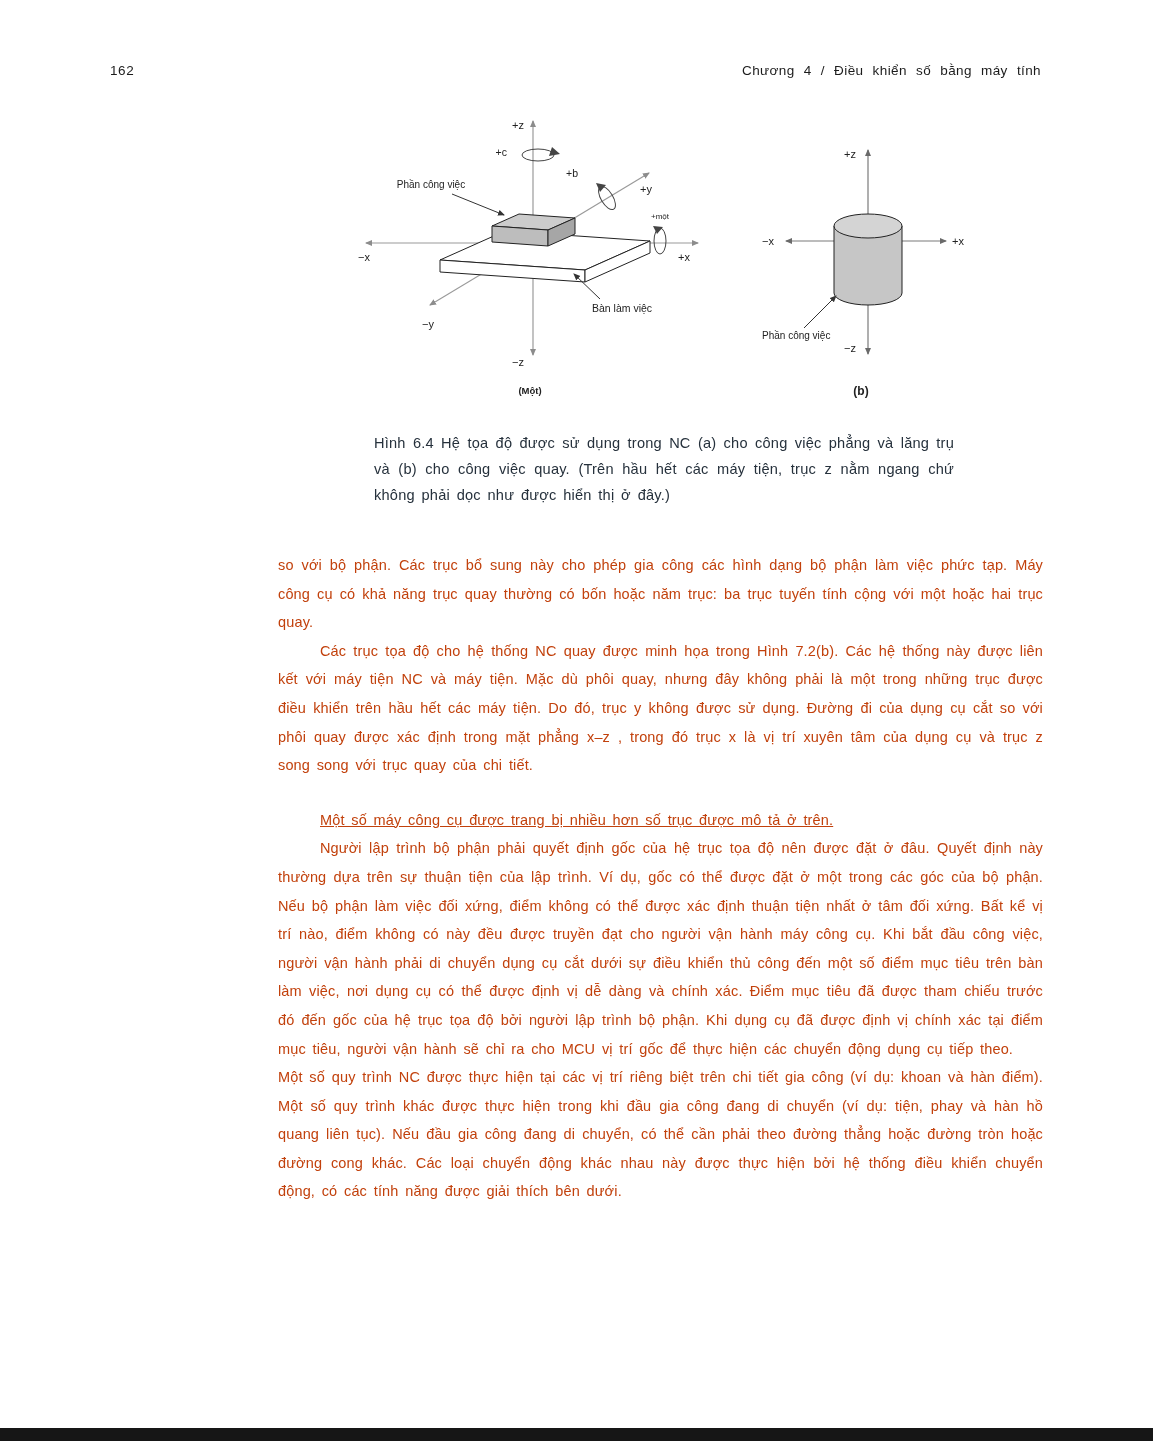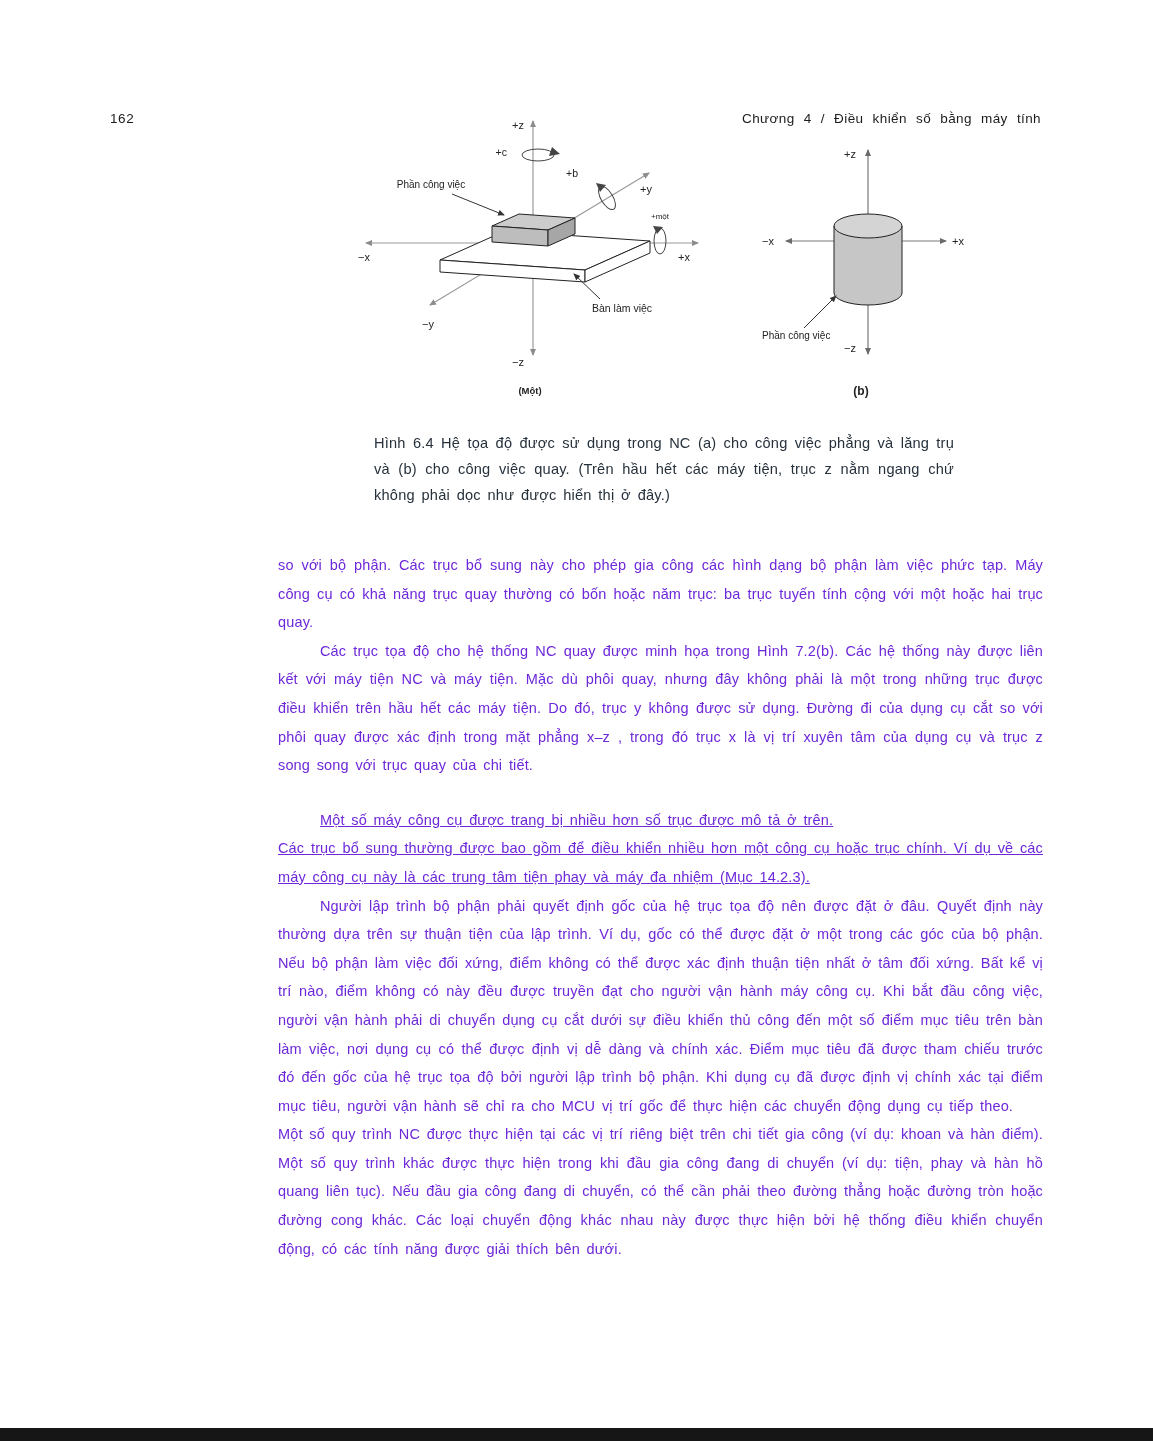--- a/index.html
+++ b/index.html
@@ -13,21 +13,20 @@
     color: #1c1c1c;
     overflow: hidden;
   }
   .page-header {
     position: absolute;
     top: 63px; left: 110px; right: 112px;
     display: flex;
     justify-content: space-between;
     align-items: baseline;
     font-size: 13.5px;
-    margin-top: 48px;
   }
   .page-num { letter-spacing: 0.6px; }
   .chapter { word-spacing: 5px; letter-spacing: 0.4px; }
 
   .diag-a { position: absolute; left: 300px; top: 103px; }
   .diag-b { position: absolute; left: 740px; top: 128px; }
   svg text { font-family: "Liberation Sans", sans-serif; fill: #222; }
 
   .fig-caption {
     position: absolute;
@@ -41,21 +40,21 @@
   }
 
   .body-text {
     position: absolute;
     left: 278px; top: 551px; width: 765px;
     font-size: 14.5px;
     line-height: 28.6px;
     text-align: justify;
     letter-spacing: 0.15px;
     word-spacing: 2.5px;
-    color: #6d28d9;
+    color: #c2410c;
   }
   .body-text p { margin: 0; }
   .indent { text-indent: 42px; }
   .gap { margin-top: 26px !important; text-decoration: underline; }
   .section-heading {
     margin: 44px 0 20px 0;
     font-size: 14.8px;
     font-weight: normal;
     letter-spacing: 0.4px;
     word-spacing: 3px;
@@ -178,20 +177,20 @@
     <text x="212" y="117" font-size="11" text-anchor="start">+x</text>
     <text x="22" y="211" font-size="10" text-anchor="start">Phần công việc</text>
     <text x="121" y="267" font-size="12" font-weight="bold" text-anchor="middle">(b)</text>
   </svg>
 
   <div class="fig-caption">Hình 6.4 Hệ tọa độ được sử dụng trong NC (a) cho công việc phẳng và lăng trụ và (b) cho công việc quay. (Trên hầu hết các máy tiện, trục z nằm ngang chứ không phải dọc như được hiển thị ở đây.)</div>
 
   <main class="body-text">
     <p class="para">so với bộ phận. Các trục bổ sung này cho phép gia công các hình dạng bộ phận làm việc phức tạp. Máy công cụ có khả năng trục quay thường có bốn hoặc năm trục: ba trục tuyến tính cộng với một hoặc hai trục quay.</p>
     <p class="para indent">Các trục tọa độ cho hệ thống NC quay được minh họa trong Hình 7.2(b). Các hệ thống này được liên kết với máy tiện NC và máy tiện. Mặc dù phôi quay, nhưng đây không phải là một trong những trục được điều khiển trên hầu hết các máy tiện. Do đó, trục y không được sử dụng. Đường đi của dụng cụ cắt so với phôi quay được xác định trong mặt phẳng x–z , trong đó trục x là vị trí xuyên tâm của dụng cụ và trục z song song với trục quay của chi tiết.</p>
-    <p class="para indent gap"><span>Một số máy công cụ được trang bị nhiều hơn số trục được mô tả ở trên.</span><br><span>Các trục bổ sung thường được bao gồm để điều khiển nhiều hơn một công cụ hoặc trục chính. Ví dụ về các máy công cụ này là các trung tâm tiện phay và máy đa nhiệm (Mục 14.2.3).</span></p>
+    <p class="para indent gap"><span>Một số máy công cụ được trang bị nhiều hơn số trục được mô tả ở trên.</span><br></p>
     <p class="para indent">Người lập trình bộ phận phải quyết định gốc của hệ trục tọa độ nên được đặt ở đâu. Quyết định này thường dựa trên sự thuận tiện của lập trình. Ví dụ, gốc có thể được đặt ở một trong các góc của bộ phận. Nếu bộ phận làm việc đối xứng, điểm không có thể được xác định thuận tiện nhất ở tâm đối xứng. Bất kể vị trí nào, điểm không có này đều được truyền đạt cho người vận hành máy công cụ. Khi bắt đầu công việc, người vận hành phải di chuyển dụng cụ cắt dưới sự điều khiển thủ công đến một số điểm mục tiêu trên bàn làm việc, nơi dụng cụ có thể được định vị dễ dàng và chính xác. Điểm mục tiêu đã được tham chiếu trước đó đến gốc của hệ trục tọa độ bởi người lập trình bộ phận. Khi dụng cụ đã được định vị chính xác tại điểm mục tiêu, người vận hành sẽ chỉ ra cho MCU vị trí gốc để thực hiện các chuyển động dụng cụ tiếp theo.</p>
     <p class="para">Một số quy trình NC được thực hiện tại các vị trí riêng biệt trên chi tiết gia công (ví dụ: khoan và hàn điểm). Một số quy trình khác được thực hiện trong khi đầu gia công đang di chuyển (ví dụ: tiện, phay và hàn hồ quang liên tục). Nếu đầu gia công đang di chuyển, có thể cần phải theo đường thẳng hoặc đường tròn hoặc đường cong khác. Các loại chuyển động khác nhau này được thực hiện bởi hệ thống điều khiển chuyển động, có các tính năng được giải thích bên dưới.</p>
   </main>
 
   <div class="bottom-bar"></div>
 
 </div>
 
 </body></html>

